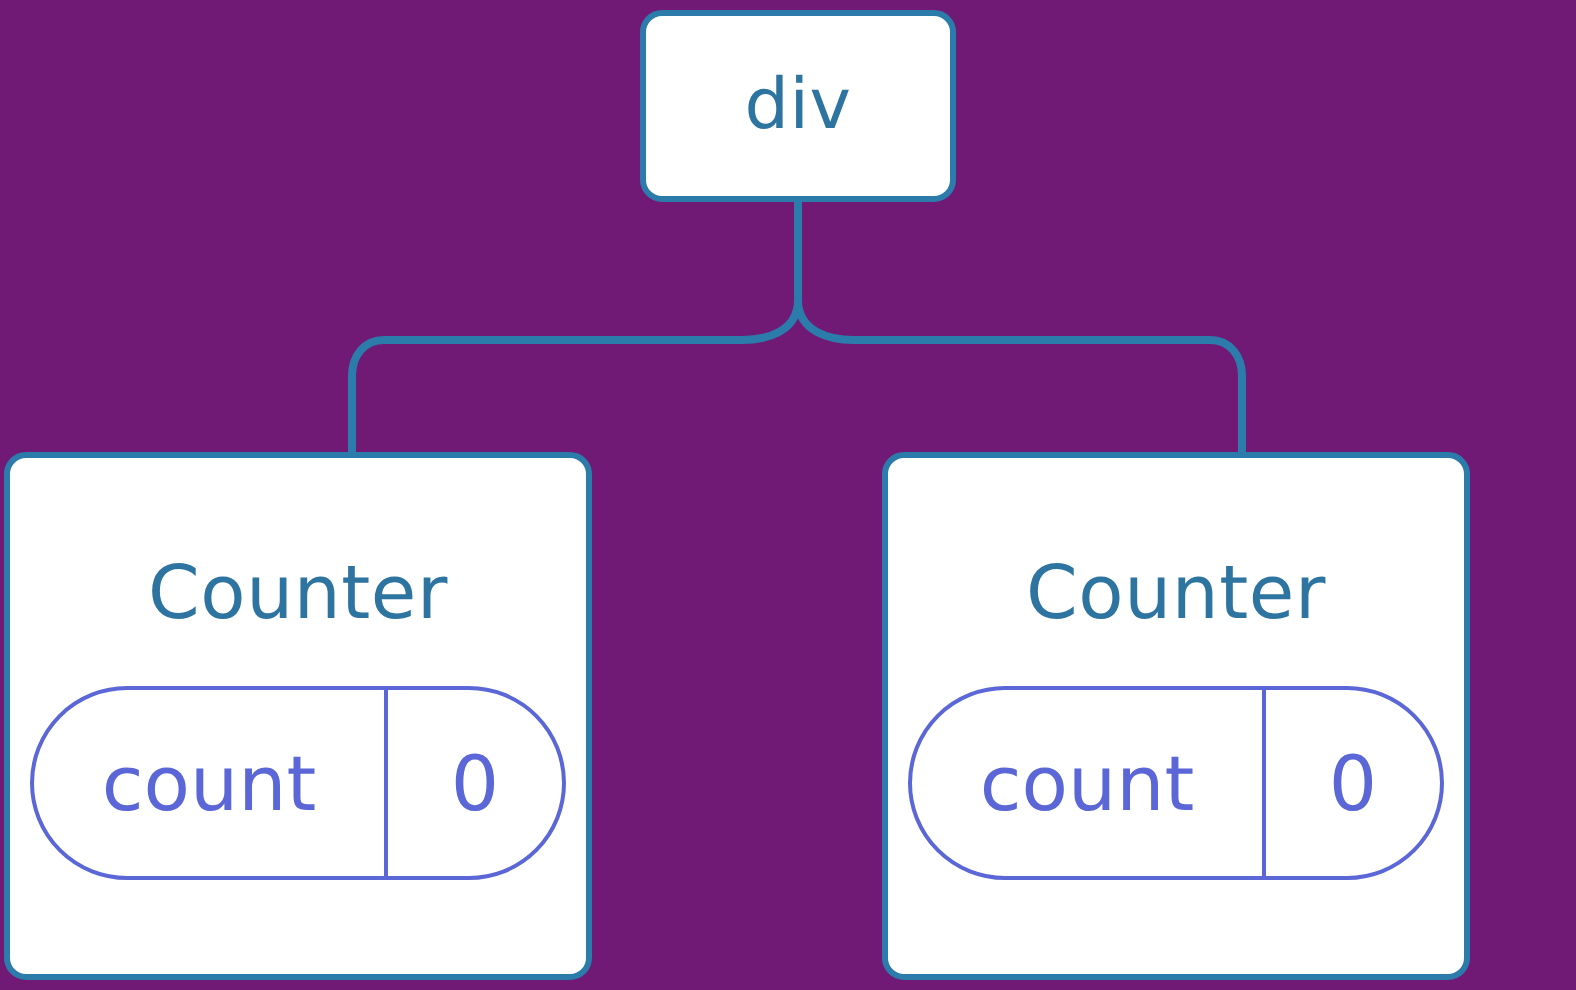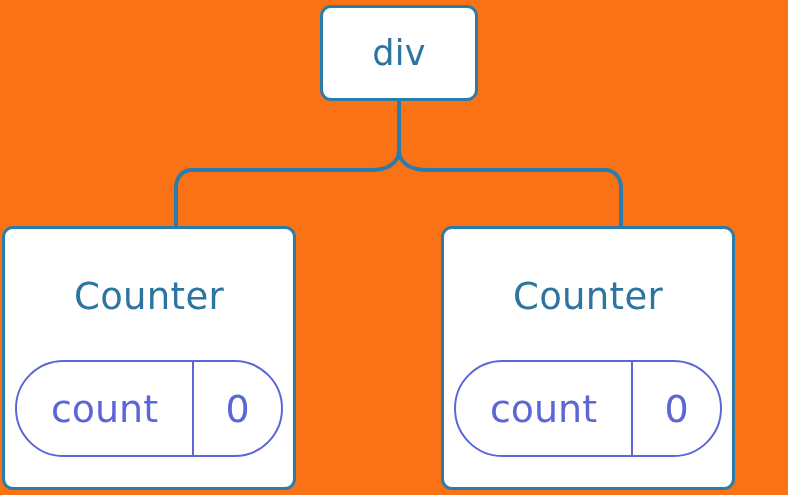--- a/index.html
+++ b/index.html
@@ -11,21 +11,21 @@
     width: 788px;
     height: 495px;
     overflow: hidden;
     font-family: "DejaVu Sans", "Liberation Sans", sans-serif;
   }
 
   #diagram-root {
     position: relative;
     width: 788px;
     height: 495px;
-    background: #f97316;
+    background: #701a75;
     overflow: hidden;
   }
 
   
   #connector-layer {
     position: absolute;
     left: 0;
     top: 0;
     width: 788px;
     height: 495px;
@@ -73,21 +73,21 @@
   .counter-node .node-title {
     font-size: 37px;
     color: #2e74a0;
     letter-spacing: 0.3px;
     margin-top: 49px;
     line-height: 1;
   }
 
   
   .state-pill {
-    margin-top: 45px;
+    margin-top: 28px;
     width: 268px;
     height: 97px;
     border: 2px solid #5b67d6;
     border-radius: 49px;
     box-sizing: border-box;
     display: flex;
     align-items: stretch;
     background: transparent;
   }
   .state-key {

